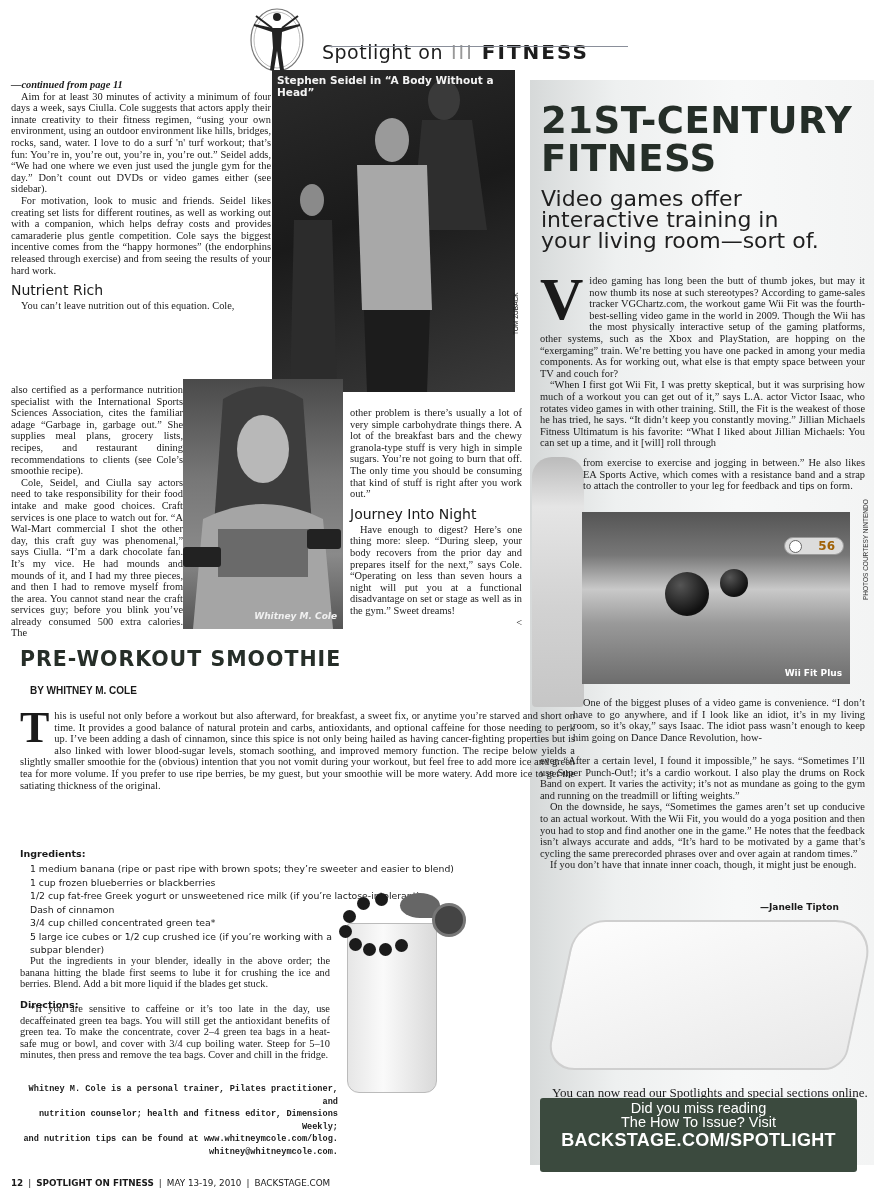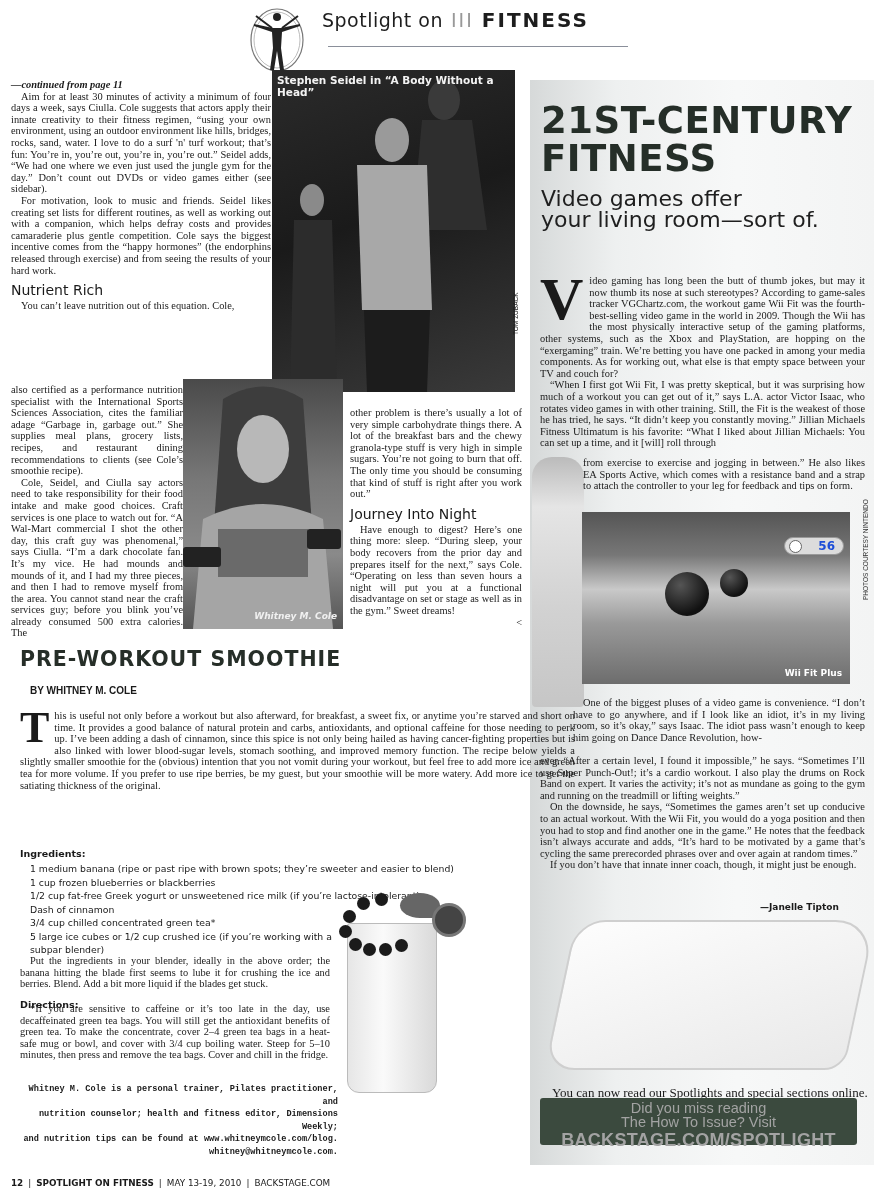--- a/index.html
+++ b/index.html
@@ -5,21 +5,21 @@
   * { box-sizing: border-box; margin: 0; padding: 0; }
   html, body { width: 874px; height: 1200px; background: #fff; overflow: hidden; }
   body { position: relative; font-family: "Liberation Serif", serif; color: #1a1a1a; }
   .abs { position: absolute; }
   .serif { font-family: "Liberation Serif", serif; font-size: 10.4px; line-height: 11.6px; text-align: justify; }
   .serif p { text-indent: 10px; }
   .serif p.noind { text-indent: 0; }
 
   
   #logo { left: 246px; top: 4px; width: 62px; height: 70px; }
-  #header-title { left: 322px; top: 8px; font-family: "DejaVu Sans", sans-serif; font-size: 19px; letter-spacing: 0.5px; color: #1d1d1d; white-space: nowrap; }
+  #header-title { left: 322px; top: 40px; font-family: "DejaVu Sans", sans-serif; font-size: 19px; letter-spacing: 0.5px; color: #1d1d1d; white-space: nowrap; }
   #header-title .sep { color: #999; margin: 0 8px; font-weight: normal; letter-spacing: 2px; }
   #header-title .fit { font-weight: bold; letter-spacing: 2px; font-size: 20px; }
   #header-rule { left: 328px; top: 46px; width: 300px; height: 1px; background: #8a8f9a; }
 
   
   #col-left-top { left: 11px; top: 79px; width: 260px; }
   .continued { font-style: italic; font-weight: bold; }
   .subhead { font-family: "DejaVu Sans", sans-serif; font-size: 14px; line-height: 17px; margin: 6px 0 1px 0; text-align: left; text-indent: 0 !important; font-weight: normal; }
   #col-left-narrow { left: 11px; top: 386px; width: 172px; }
   #col-mid-narrow { left: 350px; top: 407px; width: 172px; }
@@ -35,32 +35,32 @@
   
   #sidebar-bg { left: 530px; top: 80px; width: 344px; height: 1085px; background: linear-gradient(90deg, #d6d9d9 0%, #eef0f0 25%, #f7f8f8 60%, #f3f4f4 100%); }
   #sb-title { left: 541px; top: 102px; font-family: "DejaVu Sans", sans-serif; font-size: 37px; line-height: 38px; letter-spacing: 0.5px; color: #252e28; font-weight: bold; }
   #sb-subtitle { left: 541px; top: 188px; font-family: "DejaVu Sans", sans-serif; font-size: 22px; line-height: 21px; color: #1f1f1f; }
   #sb-body1 { left: 540px; top: 275px; width: 325px; }
   .dropcap { float: left; font-family: "Liberation Serif", serif; font-size: 60px; line-height: 46px; margin: 1px 6px 0 0; font-weight: bold; }
   #sb-body1 p:first-child { text-indent: 0; }
   #sb-body1b { left: 583px; top: 457px; width: 282px; }
   #photo-wii-woman { left: 532px; top: 457px; width: 52px; height: 250px; background: linear-gradient(180deg,#bbb 0%,#e5e5e5 20%, #d2d2d2 60%, #c6c6c6 100%); border-radius: 20px 20px 4px 4px; }
   #photo-wiifit { left: 582px; top: 512px; width: 268px; height: 172px; background: linear-gradient(180deg,#555 0%, #777 25%, #c9c9c9 45%, #999 65%, #6d6d6d 100%); }
-  #photo-wiifit .timer { position: absolute; right: 6px; top: 25px; width: 60px; height: 18px; border-radius: 9px; background: #dcdcdc; border: 1px solid #999; font-family: "DejaVu Sans", sans-serif; font-size: 12px; line-height: 16px; text-align: right; padding-right: 8px; color: #1d4ed8; font-weight: bold; }
+  #photo-wiifit .timer { position: absolute; right: 6px; top: 25px; width: 60px; height: 18px; border-radius: 9px; background: #dcdcdc; border: 1px solid #999; font-family: "DejaVu Sans", sans-serif; font-size: 12px; line-height: 16px; text-align: right; padding-right: 8px; color: #a16207; font-weight: bold; }
   #photo-wiifit .timer .clock { position: absolute; left: 4px; top: 2px; width: 13px; height: 13px; border-radius: 50%; background: #fff; border: 1px solid #666; }
   #photo-wiifit .ball1 { position: absolute; left: 83px; top: 60px; width: 44px; height: 44px; border-radius: 50%; background: radial-gradient(circle at 35% 30%, #555, #111 70%); }
   #photo-wiifit .ball2 { position: absolute; left: 138px; top: 57px; width: 28px; height: 28px; border-radius: 50%; background: radial-gradient(circle at 35% 30%, #555, #111 70%); }
   #photo-wiifit .caption { position: absolute; right: 8px; bottom: 6px; font-family: "DejaVu Sans", sans-serif; font-weight: bold; font-size: 9px; color: #fff; }
   #credit-nintendo { left: 862px; top: 600px; font-family: "Liberation Sans", sans-serif; font-size: 6.5px; color: #333; transform: rotate(-90deg); transform-origin: left top; white-space: nowrap; }
   #sb-body2 { left: 573px; top: 697px; width: 292px; }
   #sb-body2b { left: 540px; top: 755px; width: 325px; }
   #sb-byline { left: 760px; top: 902px; font-family: "DejaVu Sans", sans-serif; font-weight: bold; font-size: 9px; }
   #balance-board { left: 560px; top: 920px; width: 300px; height: 150px; border: 2px solid #cfcfcf; border-radius: 30px 40px 20px 30px; background: linear-gradient(160deg,#fdfdfd,#e9e9e9); transform: skewX(-12deg); }
   #sb-online { left: 552px; top: 1085px; font-family: Liberation Serif, serif; font-size: 13px; color: #1a1a1a; white-space: nowrap; }
-  #promo-box { left: 540px; top: 1098px; width: 317px; height: 47px; background: #3b4a3e; border-radius: 3px; color: #a3a3a3; text-align: center; font-family: "Liberation Sans", sans-serif; }
+  #promo-box { left: 540px; top: 1098px; width: 317px; height: 74px; background: #3b4a3e; border-radius: 3px; color: #ffffff; text-align: center; font-family: "Liberation Sans", sans-serif; }
   #promo-box .l1 { font-size: 14.5px; line-height: 14px; padding-top: 3px; }
   #promo-box .l2 { font-size: 14.5px; line-height: 14px; }
   #promo-box .l3 { font-size: 18px; line-height: 22px; font-weight: bold; letter-spacing: 0.3px; }
 
   
   #smoothie-title { left: 20px; top: 647px; font-family: "DejaVu Sans", sans-serif; font-size: 20.5px; font-weight: bold; letter-spacing: 1px; color: #262e28; }
   #smoothie-byline { left: 30px; top: 685px; font-family: "Liberation Sans", sans-serif; font-weight: bold; font-size: 10px; }
   #smoothie-intro { left: 20px; top: 710px; width: 555px; }
   #smoothie-intro .dropcap { font-size: 44px; line-height: 34px; margin: 1px 5px 0 0; }
   #smoothie-intro p { text-indent: 0; }
@@ -146,20 +146,21 @@
   <div class="caption">Whitney M. Cole</div>
 </div>
 
 <div id="sidebar-bg" class="abs"></div>
 <div id="sb-title" class="abs">
   <div>21ST-CENTURY</div>
   <div>FITNESS</div>
 </div>
 <div id="sb-subtitle" class="abs">
   <div>Video games offer</div>
+  <div>interactive training in</div>
   <div>your living room—sort of.</div>
 </div>
 <div id="sb-body1" class="abs serif">
   <p><span class="dropcap">V</span><span>ideo gaming has long been the butt of thumb jokes, but may it now thumb its nose at such stereotypes? According to game-sales tracker VGChartz.com, the workout game Wii Fit was the fourth-best-selling video game in the world in 2009. Though the Wii has the most physically interactive setup of the gaming platforms, other systems, such as the Xbox and PlayStation, are hopping on the “exergaming” train. We’re betting you have one packed in among your media components. As for working out, what else is that empty space between your TV and couch for?</span></p>
   <p>“When I first got Wii Fit, I was pretty skeptical, but it was surprising how much of a workout you can get out of it,” says L.A. actor Victor Isaac, who rotates video games in with other training. Still, the Fit is the weakest of those he has tried, he says. “It didn’t keep you constantly moving.” Jillian Michaels Fitness Ultimatum is his favorite: “What I liked about Jillian Michaels: You can set up a time, and it [will] roll through</p>
 </div>
 <div id="photo-wii-woman" class="abs"></div>
 <div id="sb-body1b" class="abs serif">
   <p class="noind">from exercise to exercise and jogging in between.” He also likes EA Sports Active, which comes with a resistance band and a strap to attach the controller to your leg for feedback and tips on form.</p>
 </div>

